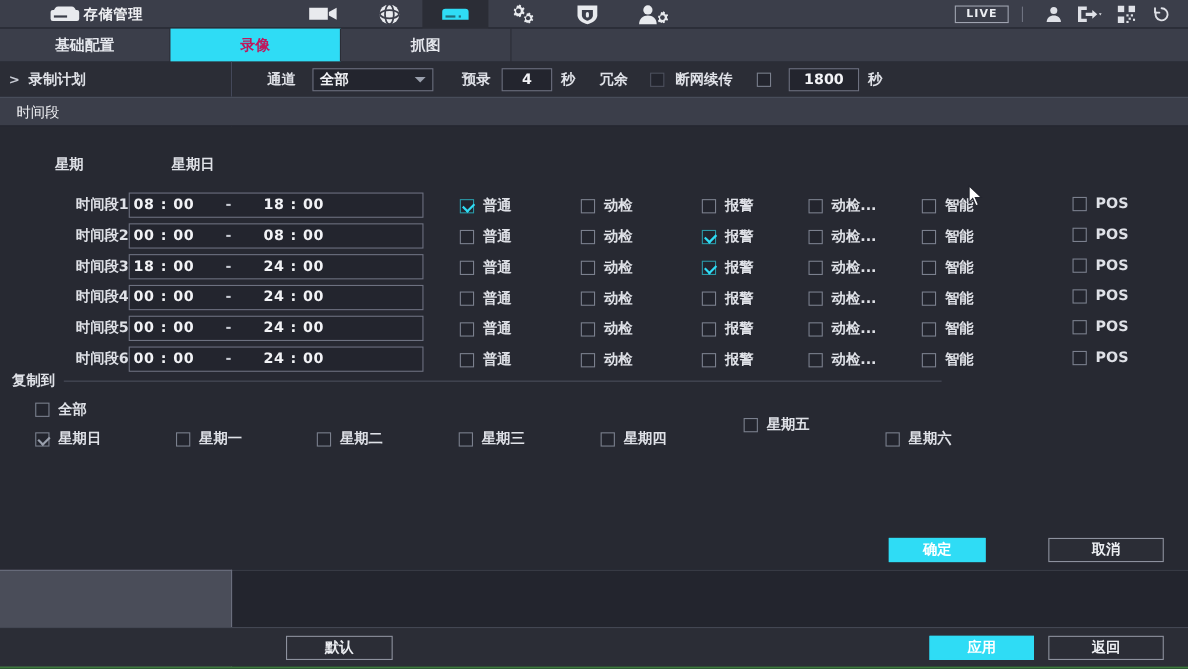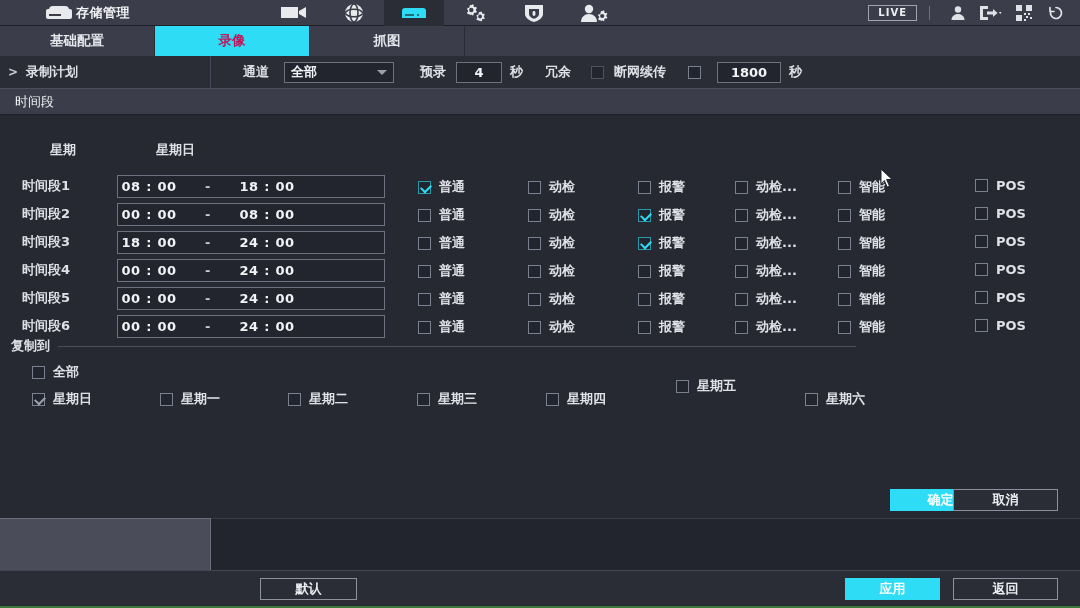--- a/index.html
+++ b/index.html
@@ -125,21 +125,21 @@
     position: absolute; left: 0; top: 115px; width: 211px; height: 403px;
     background: #272932;
   }
 
   .week-row {
     position: absolute; left: 0; top: 0; height: 30px; display: flex; align-items: flex-end; margin-left: 28px;
   }
   .lbl { font-size: 13px; color: #dfe1e7; font-weight: bold; }
 
   .period-row { position: absolute; height: 26px; display: flex; align-items: center; }
-  .period-label { width: 95px; font-size: 13px; color: #dfe1e7; font-weight: bold; }
+  .period-label { width: 95px; font-size: 13px; color: #dfe1e7; font-weight: bold; text-align: right; }
   .time-box {
     width: 268px; height: 23px; background: #23252e; border: 1px solid #6d7180;
     display: flex; align-items: center;
     font-size: 13px; font-weight: bold; color: #f2f3f6; letter-spacing: .5px;
   }
   .tseg { width: 26px; text-align: center; }
   .tcolon { width: 10px; text-align: center; }
   .tdash { width: 56px; text-align: center; color: #c9ccd4; }
 
   .cb-wrap { display: flex; align-items: center; cursor: pointer; }
@@ -587,21 +587,21 @@
         <div class="cb-wrap" style="position: absolute; left: 676px; top: 262px;">
           <span class="cb"></span>
           <span class="cb-txt">星期五</span>
         </div>
         <div class="cb-wrap" style="position: absolute; left: 805px; top: 275px;">
           <span class="cb"></span>
           <span class="cb-txt">星期六</span>
         </div>
       </div>
 
-    <div class="btn primary" style="position:absolute;left:890px;top:374px;width:101px">确定</div>
+    <div class="btn primary" style="position:absolute;left:808px;top:374px;width:88px">确定</div>
     <div class="btn ghost" style="position:absolute;left:953px;top:374px;width:105px">取消</div>
   </div>
 
   <div class="footer-strip"></div>
   <div class="sidebar-bottom"></div>
   <div class="footer-bar">
     <div class="btn ghost" style="position:absolute;left:260px;top:7px;width:97px">默认</div>
     <div class="btn primary" style="position:absolute;left:845px;top:7px;width:95px">应用</div>
     <div class="btn ghost" style="position:absolute;left:953px;top:7px;width:105px">返回</div>
   </div>

